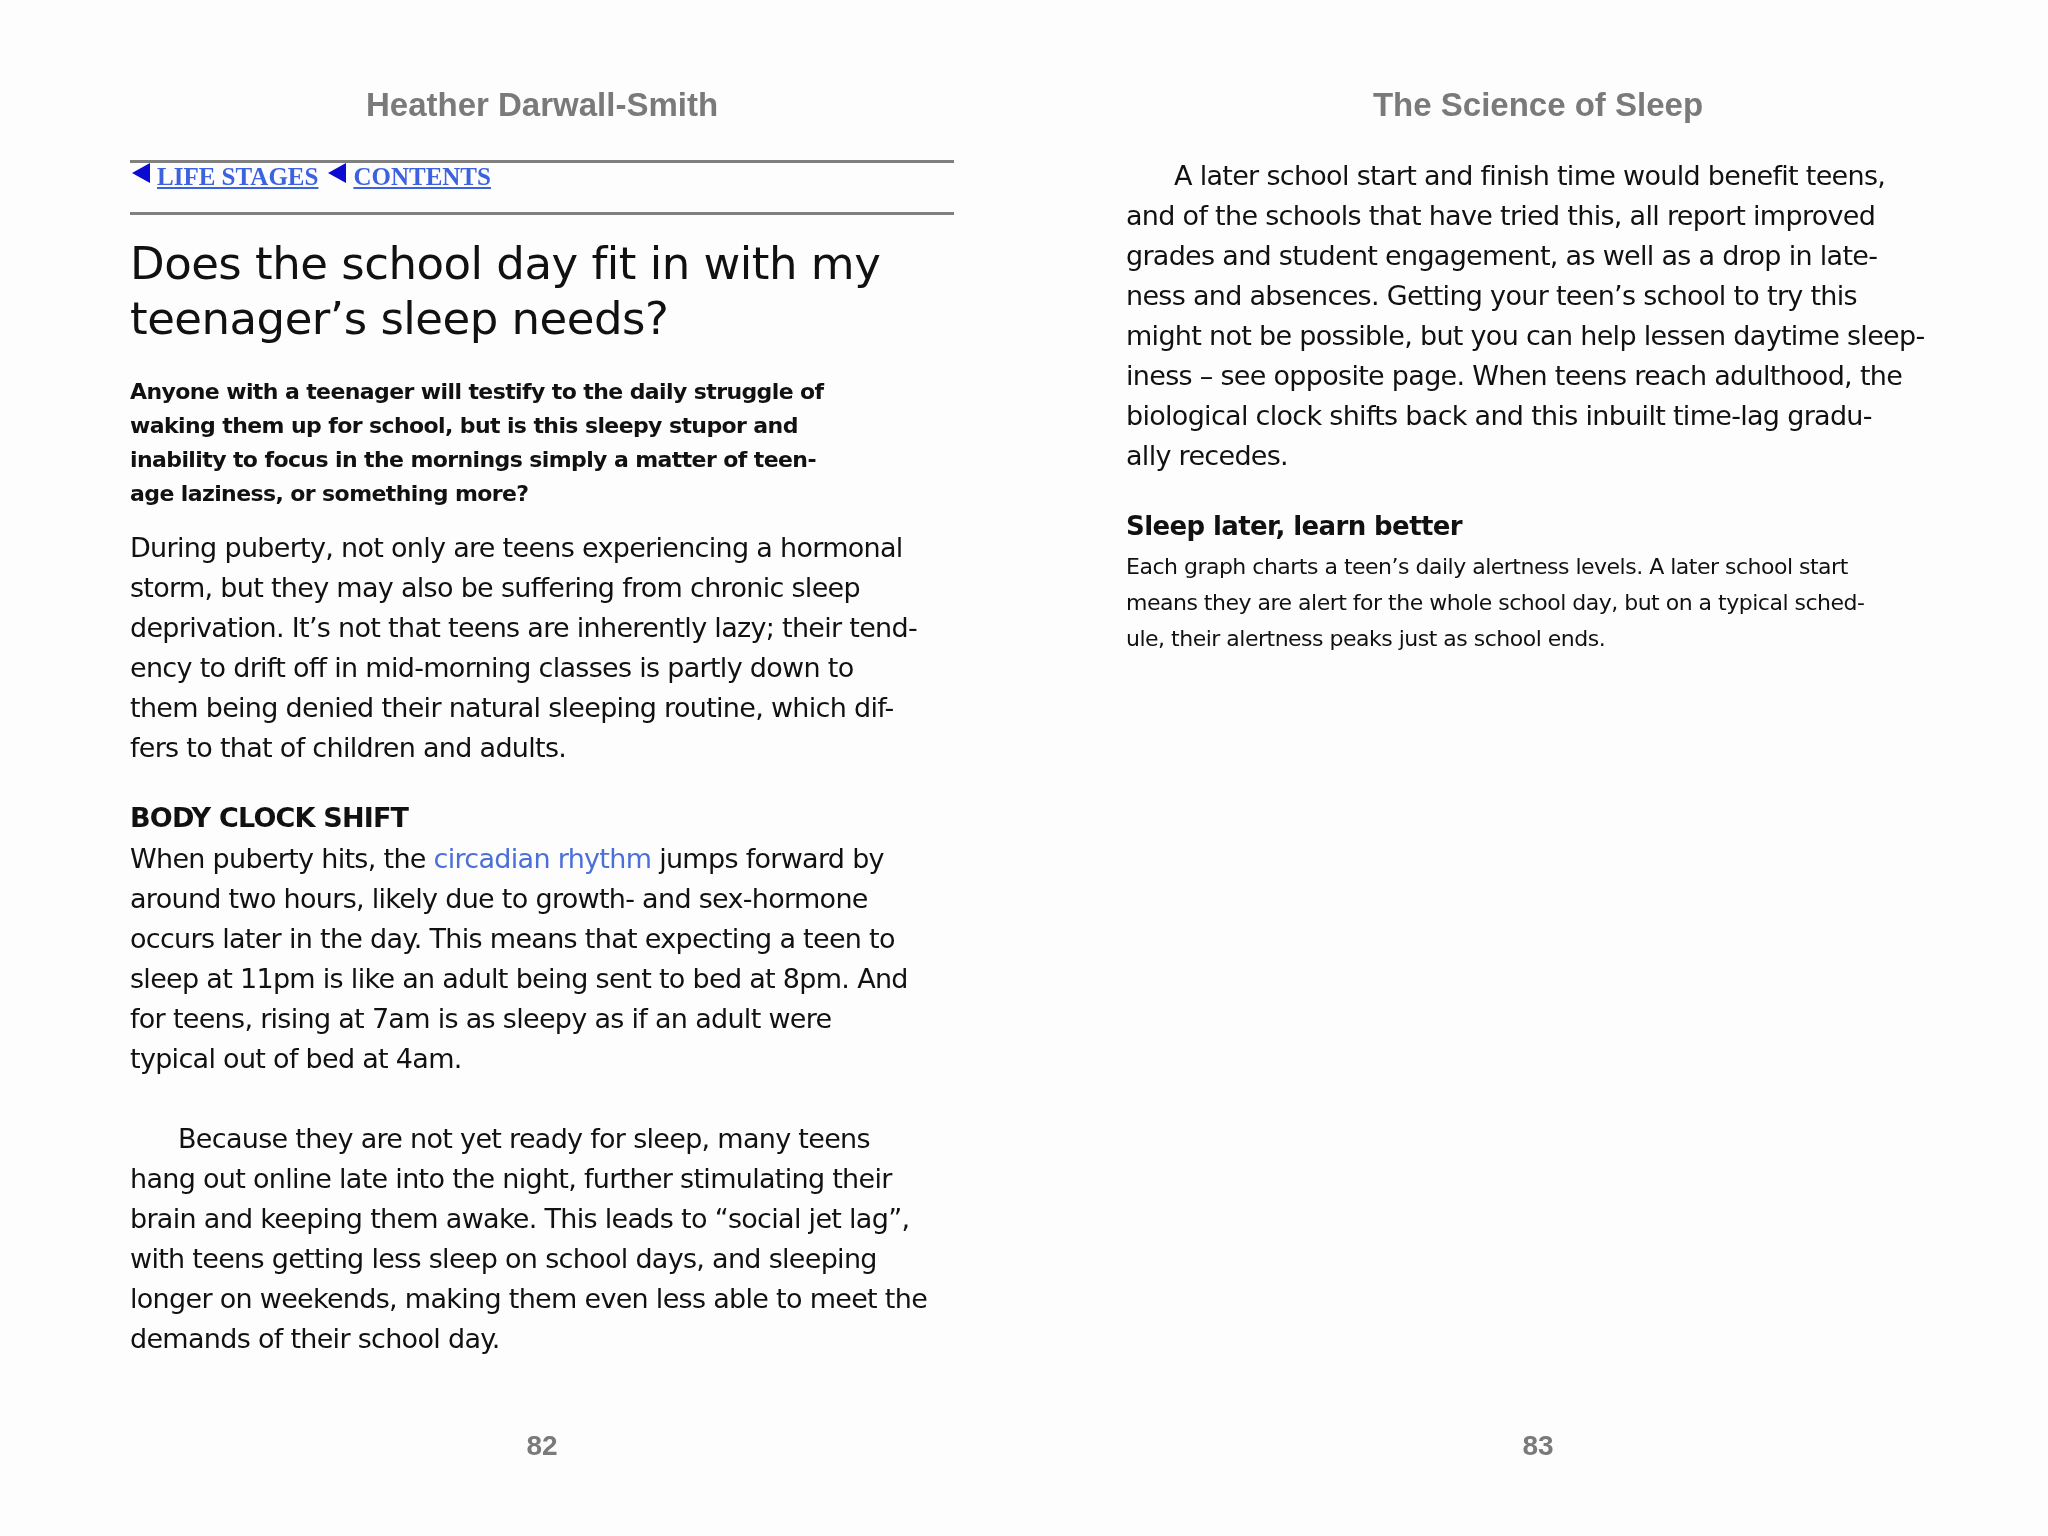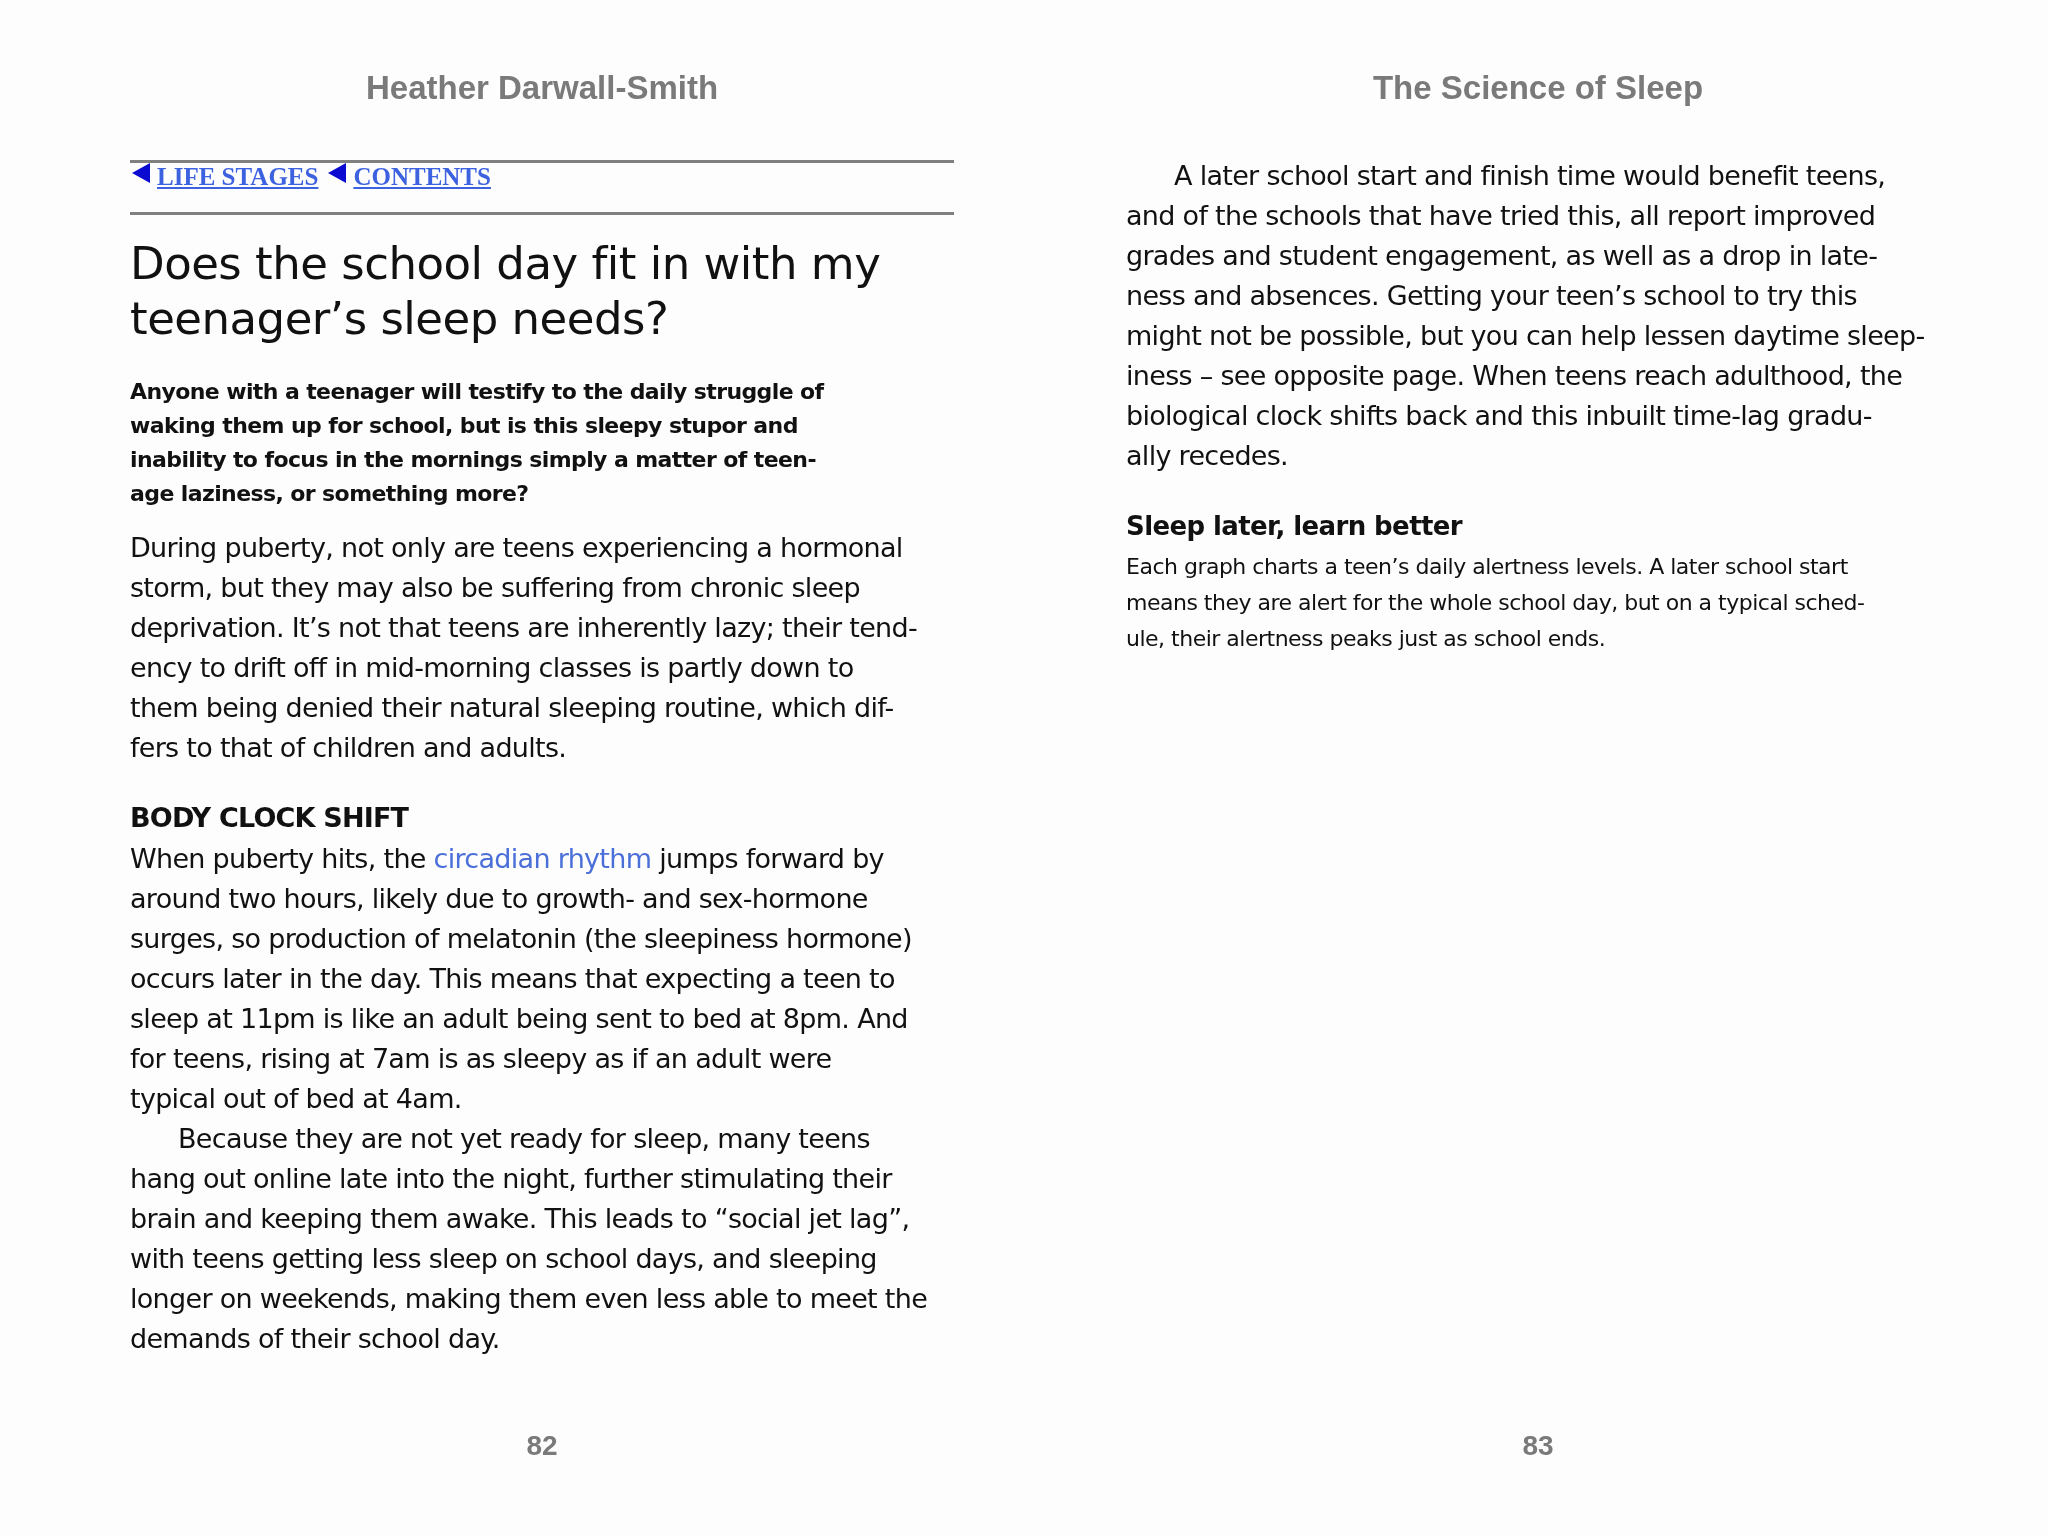--- a/index.html
+++ b/index.html
@@ -7,21 +7,21 @@
     width: 2048px; height: 1536px; overflow: hidden;
     background: #fdfdfd;
   }
   body { position: relative; font-family: "DejaVu Sans", sans-serif; color: #111; }
 
   .page { position: absolute; top: 0; height: 1536px; width: 824px; }
   .page.left { left: 130px; }
   .page.right { left: 1094px; margin-left: 32px; }
 
   .running-head {
-    position: absolute; top: 68px; left: 0; width: 824px;
+    position: absolute; top: 85px; left: 0; width: 824px;
     text-align: center;
     font-family: "Liberation Sans", sans-serif; font-weight: bold;
     font-size: 33px; color: #7a7a7a; line-height: 40px;
   }
 
   .nav-bar {
     position: absolute; top: 160px; left: 0; width: 824px; height: 55px;
     border-top: 3px solid #808080; border-bottom: 3px solid #808080;
     display: flex; align-items: flex-start;
     font-family: "Liberation Serif", serif; font-weight: bold; font-size: 25px;
@@ -112,21 +112,20 @@
     <span class="line">ency to drift off in mid-morning classes is partly down to</span>
     <span class="line">them being denied their natural sleeping routine, which dif-</span>
     <span class="line">fers to that of children and adults.</span>
   </div>
 
   <div class="section-head" style="top:800px">BODY CLOCK SHIFT</div>
 
   <div class="body-text" style="top:839px">
     <span class="line"><span>When puberty hits, the </span><a>circadian rhythm</a><span> jumps forward by</span></span>
     <span class="line">around two hours, likely due to growth- and sex-hormone</span>
-    <span class="line">surges, so production of melatonin (the sleepiness hormone)</span>
     <span class="line">occurs later in the day. This means that expecting a teen to</span>
     <span class="line">sleep at 11pm is like an adult being sent to bed at 8pm. And</span>
     <span class="line">for teens, rising at 7am is as sleepy as if an adult were</span>
     <span class="line">typical out of bed at 4am.</span>
   </div>
 
   <div class="body-text" style="top:1119px">
     <span class="line indent">Because they are not yet ready for sleep, many teens</span>
     <span class="line">hang out online late into the night, further stimulating their</span>
     <span class="line">brain and keeping them awake. This leads to “social jet lag”,</span>

